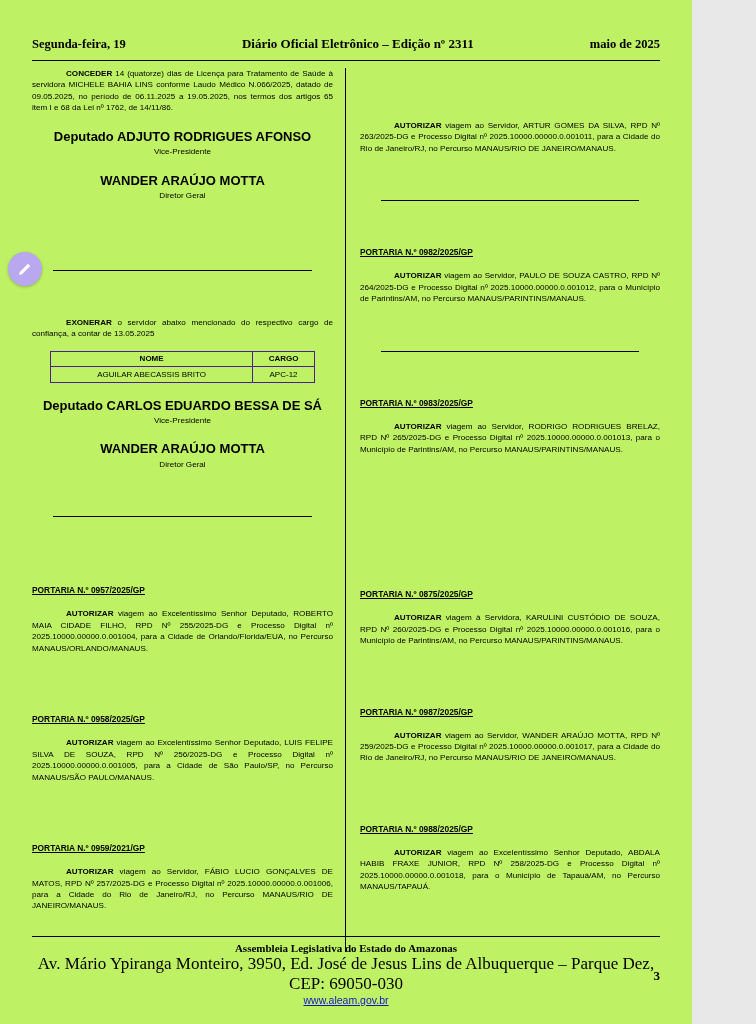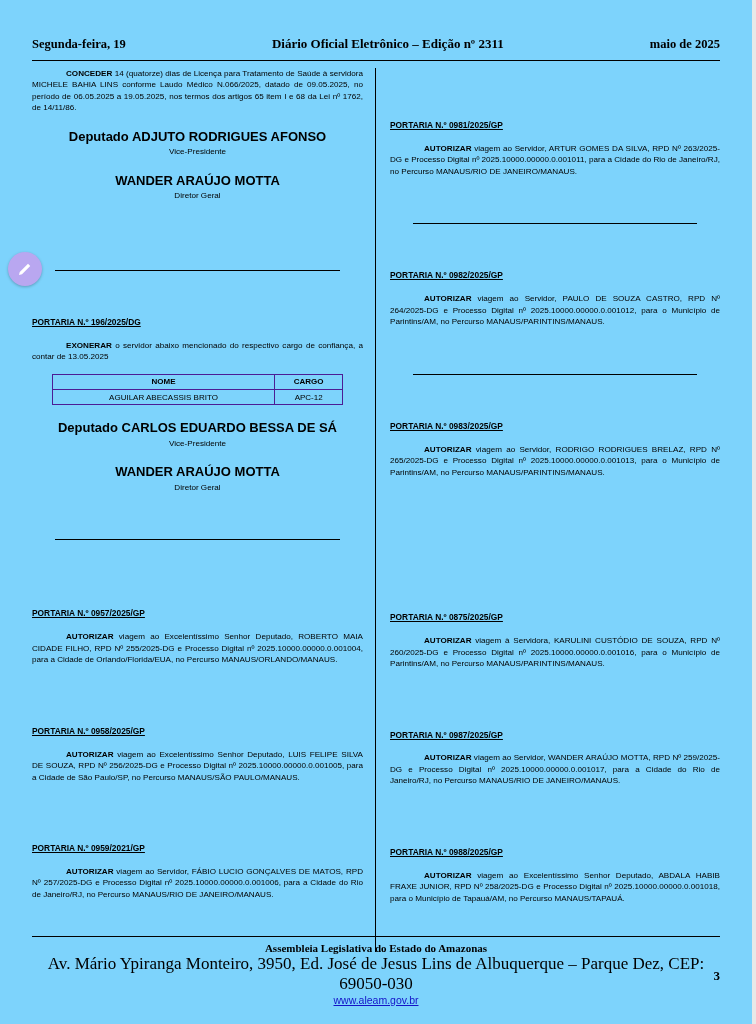--- a/index.html
+++ b/index.html
@@ -1,23 +1,23 @@
 <!DOCTYPE html>
 <html><head>
 <meta charset="utf-8">
 <style>
   html, body {
     margin: 0;
     padding: 0;
     background: #e8e8e8;
   }
   .page {
-    width: 752px;
+    width: 692px;
     height: 1024px;
-    background: #7dd3fc;
+    background: #bef264;
     position: relative;
     box-sizing: border-box;
     font-family: "Liberation Sans", sans-serif;
     color: #000000;
     overflow: hidden;
   }
   .header {
     position: absolute;
     top: 36px;
     left: 32px;
@@ -163,33 +163,32 @@
     <div>Segunda-feira, 19</div>
     <div class="center">Diário Oficial Eletrônico – Edição nº 2311</div>
     <div>maio de 2025</div>
   </div>
   <div class="header-rule"></div>
 
   <div class="columns">
 
     <div class="col left">
 
-      <p class="indent"><span class="b">CONCEDER</span><span> 14 (quatorze) dias de Licença para Tratamento de Saúde à servidora MICHELE BAHIA LINS conforme Laudo Médico N.066/2025, datado de 09.05.2025, no período de 06.05.2025 a 19.05.2025, nos termos dos artigos 65 item I e 68 da Lei nº 1762, de 14/11/86.</span></p>
+      <p class="indent"><span class="b">CONCEDER</span><span> 14 (quatorze) dias de Licença para Tratamento de Saúde à servidora MICHELE BAHIA LINS conforme Laudo Médico N.066/2025, datado de 09.05.2025, no período de 06.11.2025 a 19.05.2025, nos termos dos artigos 65 item I e 68 da Lei nº 1762, de 14/11/86.</span></p>
 
       <div class="sig-name">Deputado ADJUTO RODRIGUES AFONSO</div>
       <div class="sig-role">Vice-Presidente</div>
 
       <div class="sig-name">WANDER ARAÚJO MOTTA</div>
       <div class="sig-role">Diretor Geral</div>
 
       <div class="spacer-xl"></div>
       <div class="divider"></div>
       <div class="spacer-lg"></div>
 
-      <div class="portaria">PORTARIA N.º 196/2025/DG</div>
       <p class="indent"><span class="b">EXONERAR</span><span> o servidor abaixo mencionado do respectivo cargo de confiança, a contar de 13.05.2025</span></p>
 
       <table class="cargo">
         <tbody>
             <tr>
           <th>NOME</th>
           <th>CARGO</th>
         </tr>
         <tr>
           <td>AGUILAR ABECASSIS BRITO</td>
@@ -222,21 +221,20 @@
 
       <div class="portaria">PORTARIA N.º 0959/2021/GP</div>
       <p class="indent"><span class="b">AUTORIZAR</span><span> viagem ao Servidor, FÁBIO LUCIO GONÇALVES DE MATOS, RPD Nº 257/2025-DG e Processo Digital nº 2025.10000.00000.0.001006, para a Cidade do Rio de Janeiro/RJ, no Percurso MANAUS/RIO DE JANEIRO/MANAUS.</span></p>
 
     </div>
 
     <div class="col right">
 
       <div class="spacer-xl"></div>
 
-      <div class="portaria">PORTARIA N.º 0981/2025/GP</div>
       <p class="indent"><span class="b">AUTORIZAR</span><span> viagem ao Servidor, ARTUR GOMES DA SILVA, RPD Nº 263/2025-DG e Processo Digital nº 2025.10000.00000.0.001011, para a Cidade do Rio de Janeiro/RJ, no Percurso MANAUS/RIO DE JANEIRO/MANAUS.</span></p>
 
       <div class="spacer-lg"></div>
       <div class="divider"></div>
       <div class="spacer-lg"></div>
 
       <div class="portaria">PORTARIA N.º 0982/2025/GP</div>
       <p class="indent"><span class="b">AUTORIZAR</span><span> viagem ao Servidor, PAULO DE SOUZA CASTRO, RPD Nº 264/2025-DG e Processo Digital nº 2025.10000.00000.0.001012, para o Município de Parintins/AM, no Percurso MANAUS/PARINTINS/MANAUS.</span></p>
 
       <div class="spacer-lg"></div>

